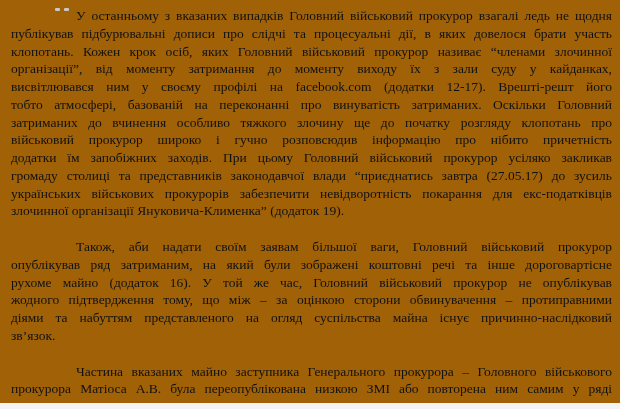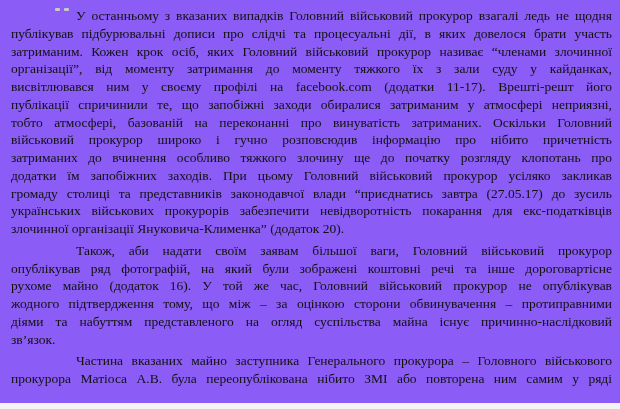--- a/index.html
+++ b/index.html
@@ -4,38 +4,38 @@
 <style>
   html, body {
     margin: 0;
     padding: 0;
     background: #ffffff;
   }
   .page {
     position: relative;
     width: 620px;
     height: 409px;
-    background: #8b5cf6;
+    background: #a16207;
     overflow: hidden;
     font-family: "Liberation Serif", "DejaVu Serif", serif;
     color: #111111;
   }
   .doc {
     position: absolute;
     left: 11px;
     top: 7px;
     width: 601px;
     font-size: 13.5px;
   }
   .para {
     margin: 0;
     padding: 0;
   }
   .para + .para {
-    margin-top: 4px;
+    margin-top: 18px;
   }
   .line {
     height: 17.75px;
     line-height: 17.75px;
     text-align: justify;
     text-align-last: justify;
     overflow: hidden;
     white-space: normal;
   }
   .line.first {
@@ -74,39 +74,38 @@
 
 <div class="page">
   <div class="artifact">
     <span class="m"></span>
     <span class="m"></span>
   </div>
   <div class="doc" id="doc">
       <div class="para">
         <div class="line first">У останньому з вказаних випадків Головний військовий прокурор взагалі ледь не щодня</div>
         <div class="line">публікував підбурювальні дописи про слідчі та процесуальні дії, в яких довелося брати участь</div>
-        <div class="line">затриманим. Кожен крок осіб, яких Головний військовий прокурор називає “членами злочинної</div>
-        <div class="line">організації”, від моменту затримання до моменту тяжкого їх з зали суду у кайданках,</div>
-        <div class="line">висвітлювався ним у своєму профілі на facebook.com (додатки 11-17). Врешті-решт його</div>
-        <div class="line">публікації спричинили те, що запобіжні заходи обиралися затриманим у атмосфері неприязні,</div>
+        <div class="line">клопотань. Кожен крок осіб, яких Головний військовий прокурор називає “членами злочинної</div>
+        <div class="line">організації”, від моменту затримання до моменту виходу їх з зали суду у кайданках,</div>
+        <div class="line">висвітлювався ним у своєму профілі на facebook.com (додатки 12-17). Врешті-решт його</div>
         <div class="line">тобто атмосфері, базованій на переконанні про винуватість затриманих. Оскільки Головний</div>
+        <div class="line">затриманих до вчинення особливо тяжкого злочину ще до початку розгляду клопотань про</div>
         <div class="line">військовий прокурор широко і гучно розповсюдив інформацію про нібито причетність</div>
-        <div class="line">затриманих до вчинення особливо тяжкого злочину ще до початку розгляду клопотань про</div>
         <div class="line">додатки їм запобіжних заходів. При цьому Головний військовий прокурор усіляко закликав</div>
         <div class="line">громаду столиці та представників законодавчої влади “приєднатись завтра (27.05.17) до зусиль</div>
         <div class="line">українських військових прокурорів забезпечити невідворотність покарання для екс-податківців</div>
-        <div class="line last">злочинної організації Януковича-Клименка” (додаток 20).</div>
+        <div class="line last">злочинної організації Януковича-Клименка” (додаток 19).</div>
       </div>
       <div class="para">
         <div class="line first">Також, аби надати своїм заявам більшої ваги, Головний військовий прокурор</div>
-        <div class="line">опублікував ряд фотографій, на який були зображені коштовні речі та інше дороговартісне</div>
+        <div class="line">опублікував ряд затриманим, на який були зображені коштовні речі та інше дороговартісне</div>
         <div class="line">рухоме майно (додаток 16). У той же час, Головний військовий прокурор не опублікував</div>
         <div class="line">жодного підтвердження тому, що між – за оцінкою сторони обвинувачення – протиправними</div>
         <div class="line">діями та набуттям представленого на огляд суспільства майна існує причинно-наслідковий</div>
         <div class="line last">зв’язок.</div>
       </div>
       <div class="para">
         <div class="line first">Частина вказаних майно заступника Генерального прокурора – Головного військового</div>
-        <div class="line">прокурора Матіоса А.В. була переопублікована нібито ЗМІ або повторена ним самим у ряді</div>
+        <div class="line">прокурора Матіоса А.В. була переопублікована низкою ЗМІ або повторена ним самим у ряді</div>
       </div>
     </div>
   <div class="bottom-strip"></div>
 </div>
 
 </body></html>

